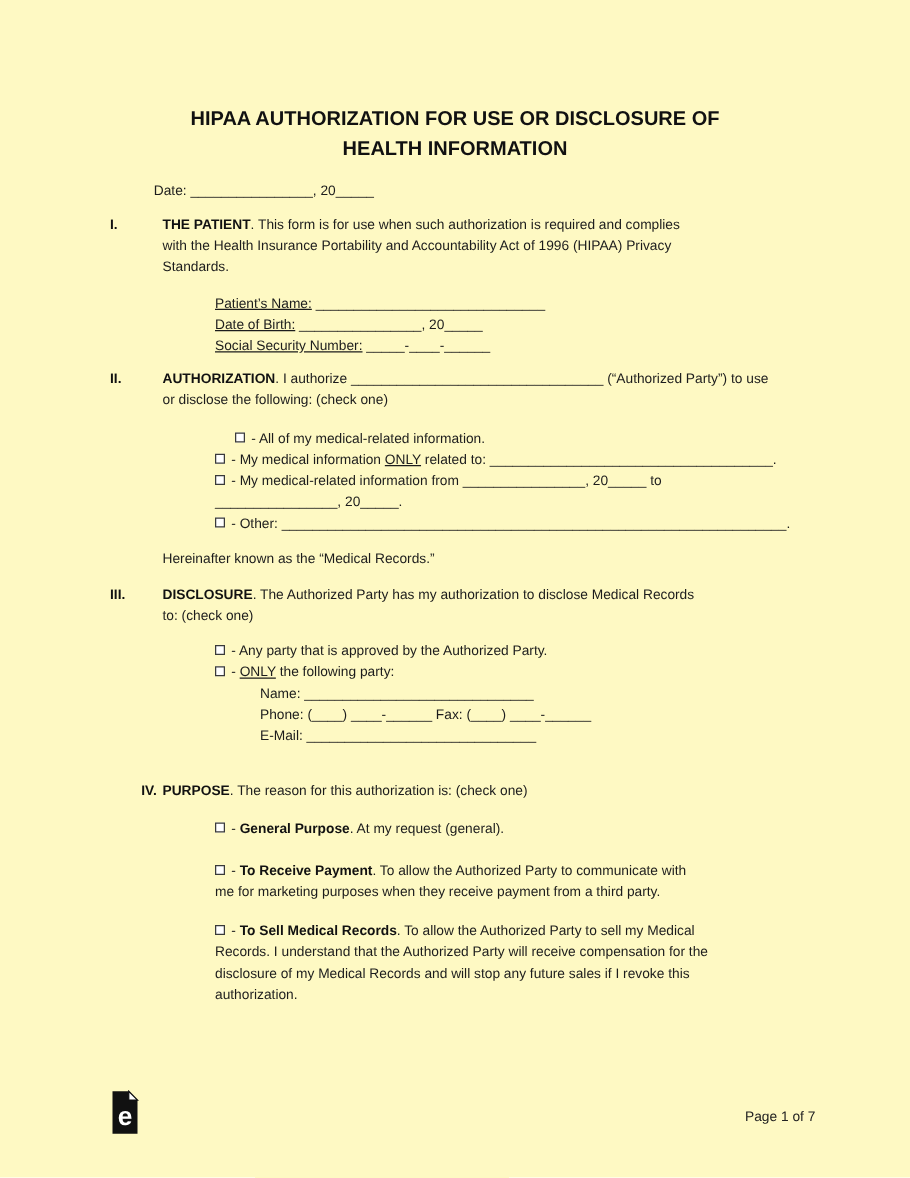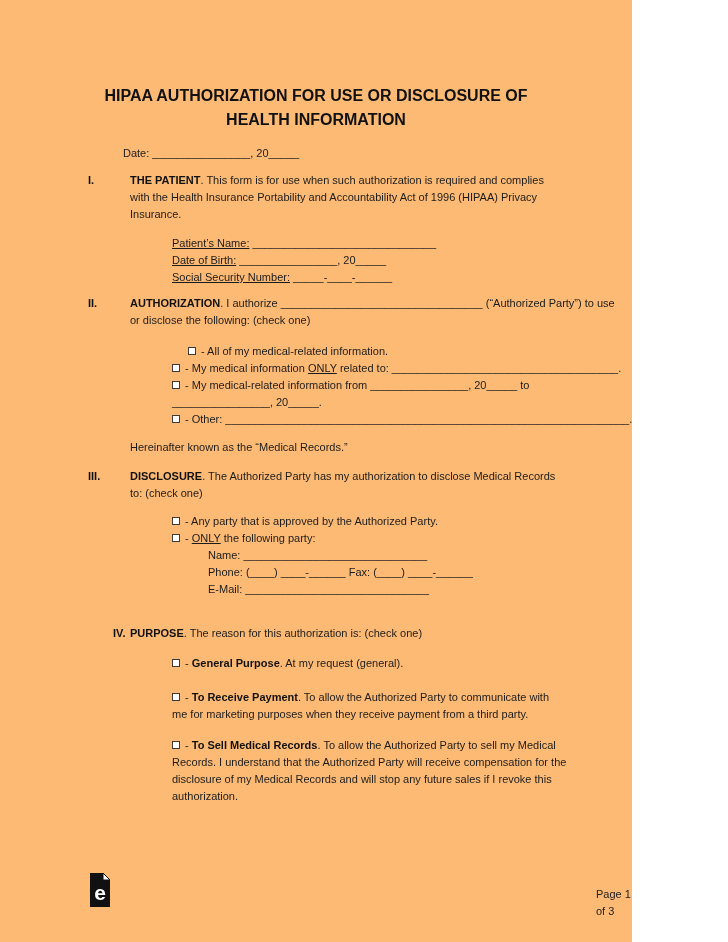--- a/index.html
+++ b/index.html
@@ -1,18 +1,18 @@
 <!DOCTYPE html>
 <html><head>
 <meta charset="utf-8">
 <style>
   * { margin:0; padding:0; box-sizing:border-box; }
   html,body { background:#ffffff; }
   .page {
-    position:relative; width:632px; height:942px; background:#fdba74;
+    position:relative; width:728px; height:942px; background:#fef9c3;
     font-family:"Liberation Sans", sans-serif; color:#1c1c1c; overflow:hidden;
   }
   .title {
     position:absolute; top:84px; left:0; width:100%; text-align:center;
     font-size:16px; line-height:24px; font-weight:bold; color:#111;
   }
   .abs { position:absolute; }
   .ln { font-size:11px; line-height:17px; white-space:nowrap; color:#1c1c1c; }
   .b  { font-weight:bold; color:#111; }
   .u  { text-decoration:underline; }
@@ -33,21 +33,21 @@
     <div>HIPAA AUTHORIZATION FOR USE OR DISCLOSURE OF</div>
     <div>HEALTH INFORMATION</div>
   </div>
 
   <div class="abs ln" style="top:145px;left:88px;margin-left:35px;"><span>Date:</span><span> ________________</span><span>, 20</span><span>_____</span></div>
 
   <div class="abs ln num" style="top:172px;left:88px;">I.</div>
   <div class="abs" style="top:172px;left:130px;">
     <div class="ln"><span class="b">THE PATIENT</span><span>. This form is for use when such authorization is required and complies</span></div>
     <div class="ln">with the Health Insurance Portability and Accountability Act of 1996 (HIPAA) Privacy</div>
-    <div class="ln">Insurance.</div>
+    <div class="ln">Standards.</div>
   </div>
   <div class="abs" style="top:235px;left:172px;">
     <div class="ln"><span class="u">Patient’s Name:</span><span> ______________________________</span></div>
     <div class="ln"><span class="u">Date of Birth:</span><span> ________________</span><span>, 20</span><span>_____</span></div>
     <div class="ln"><span class="u">Social Security Number:</span><span> _____-____-______</span></div>
   </div>
 
   <div class="abs ln num" style="top:295px;left:88px;">II.</div>
   <div class="abs" style="top:295px;left:130px;">
     <div class="ln"><span class="b">AUTHORIZATION</span><span>. I authorize</span><span> _________________________________</span><span> (“Authorized Party”) to use</span></div>
@@ -91,15 +91,15 @@
     <div class="ln">authorization.</div>
   </div>
 
   <div class="logo">
     <svg width="24" height="36" viewBox="0 0 24 36">
       <path d="M2,1 h13 l7,7 v27 h-20 z" fill="#111111"></path>
       <path d="M15,1 l7,7 h-7 z" fill="#ffffff" stroke="#111111" stroke-width="1"></path>
       <text x="12" y="28" text-anchor="middle" font-family="Liberation Sans, sans-serif" font-size="21" font-weight="bold" fill="#ffffff">e</text>
     </svg>
   </div>
-  <div class="footer-page">Page 1 of 3</div>
+  <div class="footer-page">Page 1 of 7</div>
 
 </div>
 
 </body></html>

